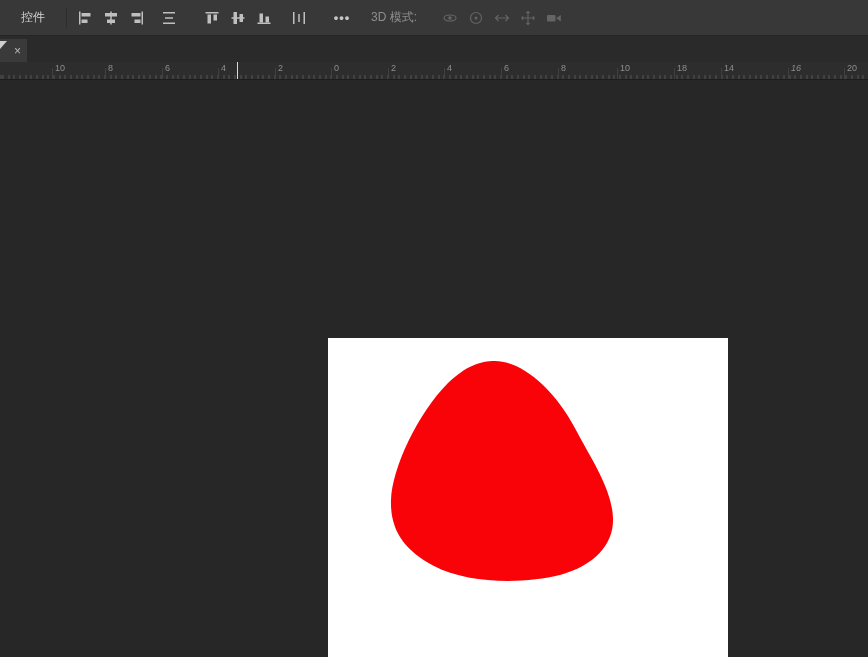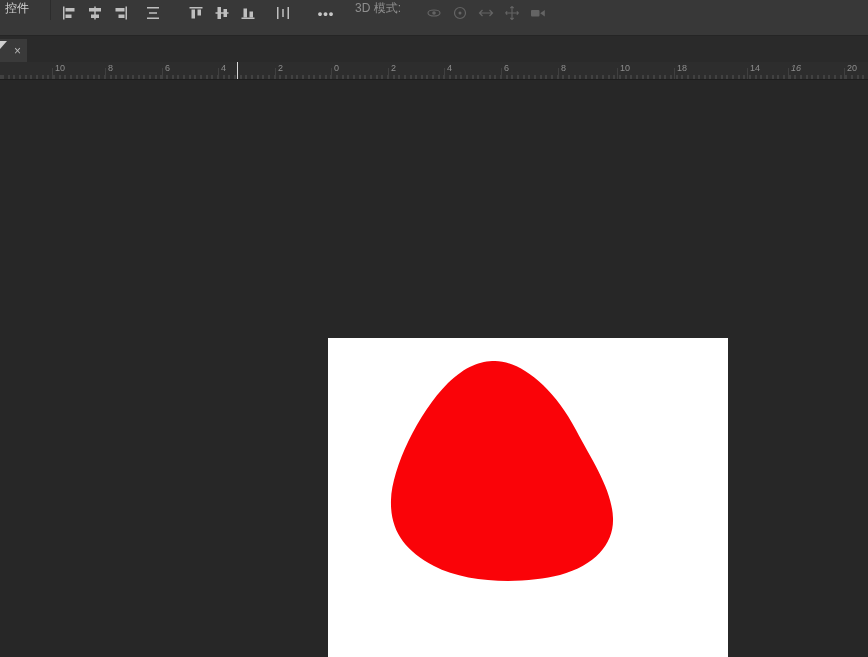--- a/index.html
+++ b/index.html
@@ -2,21 +2,21 @@
 <html><head>
 <meta charset="utf-8">
 <style>
   * { margin:0; padding:0; box-sizing:border-box; }
   html,body { width:868px; height:657px; overflow:hidden; }
   body { background:#272727; font-family:"Liberation Sans", sans-serif; }
 
   
   .toolbar {
     height:36px; background:#383838; border-bottom:1px solid #252525;
-    display:flex; align-items:flex-start; padding-left:5px;
+    display:flex; align-items:center; padding-left:21px;
   }
   .panel-label { color:#d2d2d2; font-size:12px; margin-right:16px; white-space:nowrap; }
   .tb-sep { width:1px; height:20px; background:#2c2c2c; margin:0 5px; }
   .tb-btn {
     width:26px; height:26px; border:none; background:transparent;
     display:flex; align-items:center; justify-content:center; cursor:pointer; flex:none;
   }
   .tb-btn svg { display:block; }
   .gap6 { margin-left:6px; } .gap9 { margin-left:9px; } .gap17 { margin-left:17px; }
   .more-btn { color:#c6c6c6; font-size:13px; font-weight:bold; letter-spacing:1px; }
@@ -197,21 +197,21 @@
     </div>
     <div class="major-tick" style="left: 558px;">
       <span class="tick-label">8</span>
     </div>
     <div class="major-tick" style="left: 617px;">
       <span class="tick-label">10</span>
     </div>
     <div class="major-tick" style="left: 674px;">
       <span class="tick-label">18</span>
     </div>
-    <div class="major-tick" style="left: 747px;">
+    <div class="major-tick" style="left: 721px;">
       <span class="tick-label">14</span>
     </div>
     <div class="major-tick" style="left: 788px; font-style: italic;">
       <span class="tick-label">16</span>
     </div>
     <div class="major-tick" style="left: 844px;">
       <span class="tick-label">20</span>
     </div>
   </div>
 

